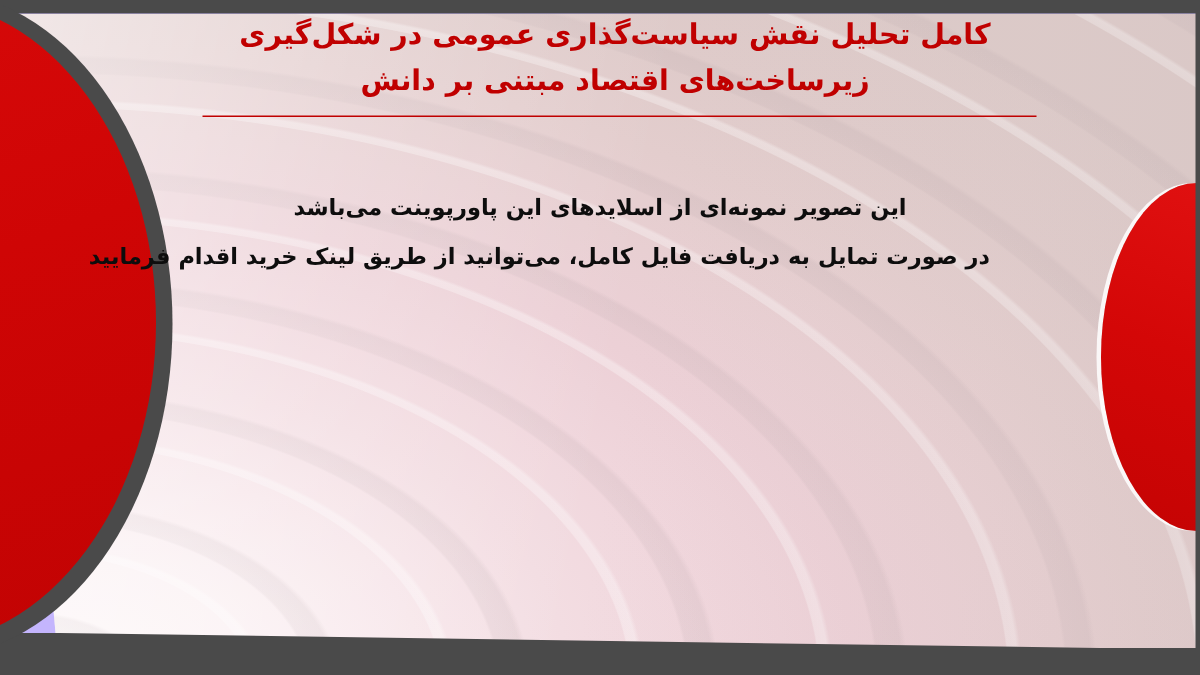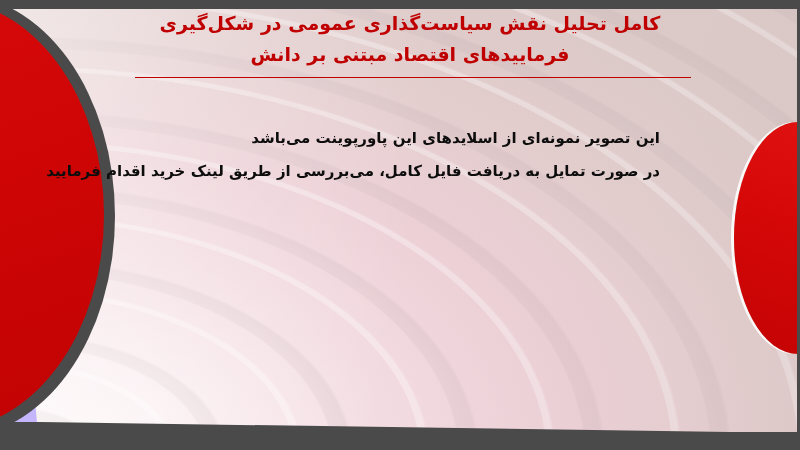--- a/index.html
+++ b/index.html
@@ -88,21 +88,21 @@
     white-space:nowrap;
   }
   .title-rule{
     position:absolute;left:135px;top:77px;width:556px;height:0;
     border-top:1.6px solid #c00000;
   }
 
   
   .body-block{
     position:absolute;right:140px;top:122px;width:520px;
-    direction:rtl;text-align:right;
+    direction:rtl;text-align:center;
   }
   .body-line{
     color:#0d0d0d;
     font-size:15px;
     font-weight:bold;
     line-height:33px;
     white-space:nowrap;
   }
 </style>
 </head>
@@ -121,22 +121,22 @@
   <div class="frame-bottom"></div>
   <div class="frame-bottom-slant"></div>
   <div class="frame-left"></div>
   <div class="frame-right"></div>
 
   <div class="left-rim"></div>
   <div class="left-red"></div>
 
   <div class="title-block">
     <div class="title-line">کامل تحلیل نقش سیاست‌گذاری عمومی در شکل‌گیری</div>
-    <div class="title-line">فرمایید‌های اقتصاد مبتنی بر دانش</div>
+    <div class="title-line">زیرساخت‌های اقتصاد مبتنی بر دانش</div>
   </div>
   <div class="title-rule"></div>
 
   <div class="body-block">
     <div class="body-line">این تصویر نمونه‌ای از اسلایدهای این پاورپوینت می‌باشد</div>
-    <div class="body-line">در صورت تمایل به دریافت فایل کامل، می‌بررسی از طریق لینک خرید اقدام فرمایید</div>
+    <div class="body-line">در صورت تمایل به دریافت فایل کامل، می‌توانید از طریق لینک خرید اقدام فرمایید</div>
   </div>
 
 </div>
 
 </body></html>

